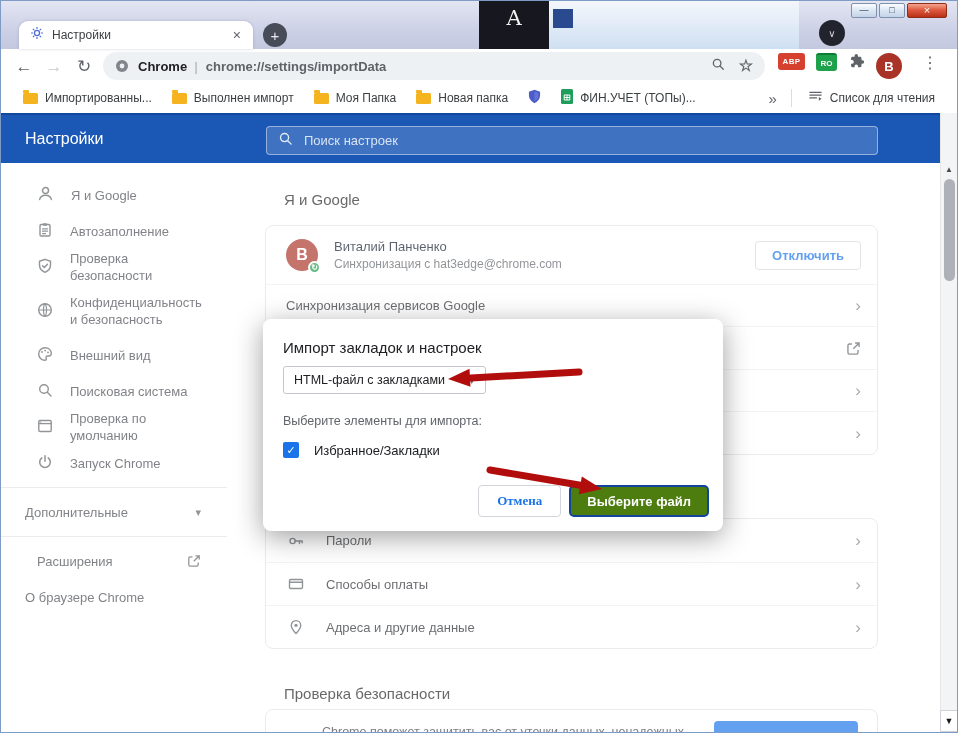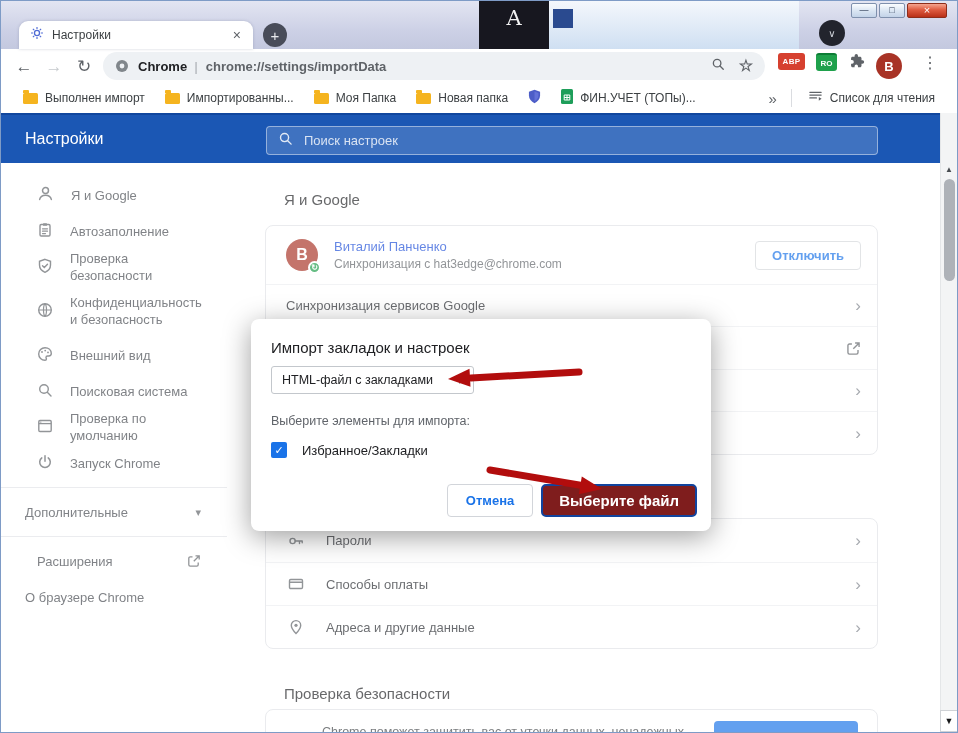--- a/index.html
+++ b/index.html
@@ -87,49 +87,49 @@
   .row.first{border-top:none}
   .row.tall{height:43px}
   .chev{margin-left:auto;color:#7d828a;font-size:17px;line-height:1}
   .row .icon-right{margin-left:auto;display:flex}
   .profile-row{height:58px;display:flex;align-items:center;padding:0 16px 0 20px}
   .avatar-lg{position:relative;width:32px;height:32px;border-radius:50%;background:#a83326;color:#fff;font-size:16px;
     font-weight:bold;display:flex;align-items:center;justify-content:center;flex:0 0 auto}
   .sync-badge{position:absolute;right:-3px;bottom:-3px;width:13px;height:13px;border-radius:50%;background:#1e9e4a;
     border:2px solid #fff;color:#fff;font-size:8px;display:flex;align-items:center;justify-content:center;line-height:1}
   .p-texts{margin-left:16px;display:flex;flex-direction:column;gap:3px}
-  .p-name{font-size:13px;color:#1d4ed8}
+  .p-name{font-size:13px;color:#0f172a}
   .p-sub{font-size:12px;color:#5f6368}
   .btn-outline{margin-left:auto;border:1px solid #d4d7db;color:#1a73e8;background:#fff;border-radius:4px;
     font-size:13px;font-weight:bold;padding:6px 16px;font-family:inherit}
   .row-icon{display:flex;width:20px;justify-content:center;margin-right:20px}
   .safety-card{padding:14px 16px 0 56px}
   .safety-text{font-size:12.5px;color:#3c4043;width:420px;line-height:16px}
   .btn-primary-cut{position:absolute;right:19px;top:11px;width:144px;height:32px;background:#1a73e8;border:none;border-radius:4px}
 
   
   .scrim{position:absolute;top:50px;left:0;right:17px;bottom:0;background:rgba(255,255,255,.32);z-index:3;pointer-events:none}
 
   
-  .dialog{position:absolute;left:250px;top:206px;width:460px;height:212px;background:#fff;border-radius:8px;
+  .dialog{position:absolute;left:262px;top:206px;width:460px;height:212px;background:#fff;border-radius:8px;
     box-shadow:0 6px 28px rgba(0,0,0,.38);padding:20px;z-index:10}
   .dlg-title{font-size:15px;color:#202124;font-weight:400}
   .dlg-select{margin-top:10px;display:inline-flex;align-items:center;gap:24px;padding:6px 10px;
     border:1px solid #c3c7cc;border-radius:3px;background:#fff;font-size:12.5px;color:#202124}
   .dlg-select .caret{color:#5f6368;font-size:11px}
   .dlg-label{margin-top:20px;font-size:12.5px;color:#60646a}
   .dlg-check-row{margin-top:14px;display:flex;align-items:center}
   .cb{width:16px;height:16px;background:#1a73e8;border-radius:2px;color:#fff;font-size:11px;
     display:flex;align-items:center;justify-content:center}
   .cb-label{margin-left:15px;font-size:13px;color:#202124}
   .dlg-actions{position:absolute;right:14px;bottom:14px;display:flex;gap:8px}
   .btn-secondary{padding:7px 18px;border:1px solid #d2d5da;border-radius:4px;background:#fff;color:#1a73e8;
-    font-size:13px;font-weight:bold;font-family:Liberation Sans, sans-serif}
-  .btn-primary{padding:6px 16px;border:2px solid #11449e;border-radius:5px;background:#7f1d1d;color:#fff;
-    font-size:15px;font-weight:bold;font-family:inherit}
+    font-size:13px;font-weight:bold;font-family:Liberation Serif, serif}
+  .btn-primary{padding:6px 16px;border:2px solid #11449e;border-radius:5px;background:#4d7c0f;color:#fff;
+    font-size:13px;font-weight:bold;font-family:inherit}
 
   
   .scrollbar{position:absolute;top:0;right:0;width:17px;bottom:0;background:#f3f4f5;border-left:1px solid #e4e6e8;z-index:8}
   .sb-up{position:absolute;top:52px;left:0;right:0;text-align:center;font-size:8px;color:#474b50}
   .sb-thumb{position:absolute;top:66px;left:3px;width:11px;height:102px;background:#aeb2b8;border-radius:6px}
   .sb-down{position:absolute;bottom:0;left:-1px;width:18px;height:22px;background:#fff;border:1px solid #cfd2d6;
     display:flex;align-items:center;justify-content:center;font-size:9px;color:#17181a}
 
   
   .arrows{position:absolute;inset:0;z-index:40;pointer-events:none}
@@ -206,25 +206,25 @@
         </svg>
       </span>
       <div class="avatar-sm">B</div>
       <span class="menu-dots">⋮</span>
     </div>
   </div>
 
   <div class="bookmarks">
     <div class="bm-item">
       <span class="folder"></span>
+      <span>Импортированны...</span>
+    </div>
+    <div class="bm-item">
+      <span class="folder"></span>
       <span>Выполнен импорт</span>
-    </div>
-    <div class="bm-item">
-      <span class="folder"></span>
-      <span>Импортированны...</span>
     </div>
     <div class="bm-item">
       <span class="folder"></span>
       <span>Моя Папка</span>
     </div>
     <div class="bm-item">
       <span class="folder"></span>
       <span>Новая папка</span>
     </div>
     <div class="bm-item">

